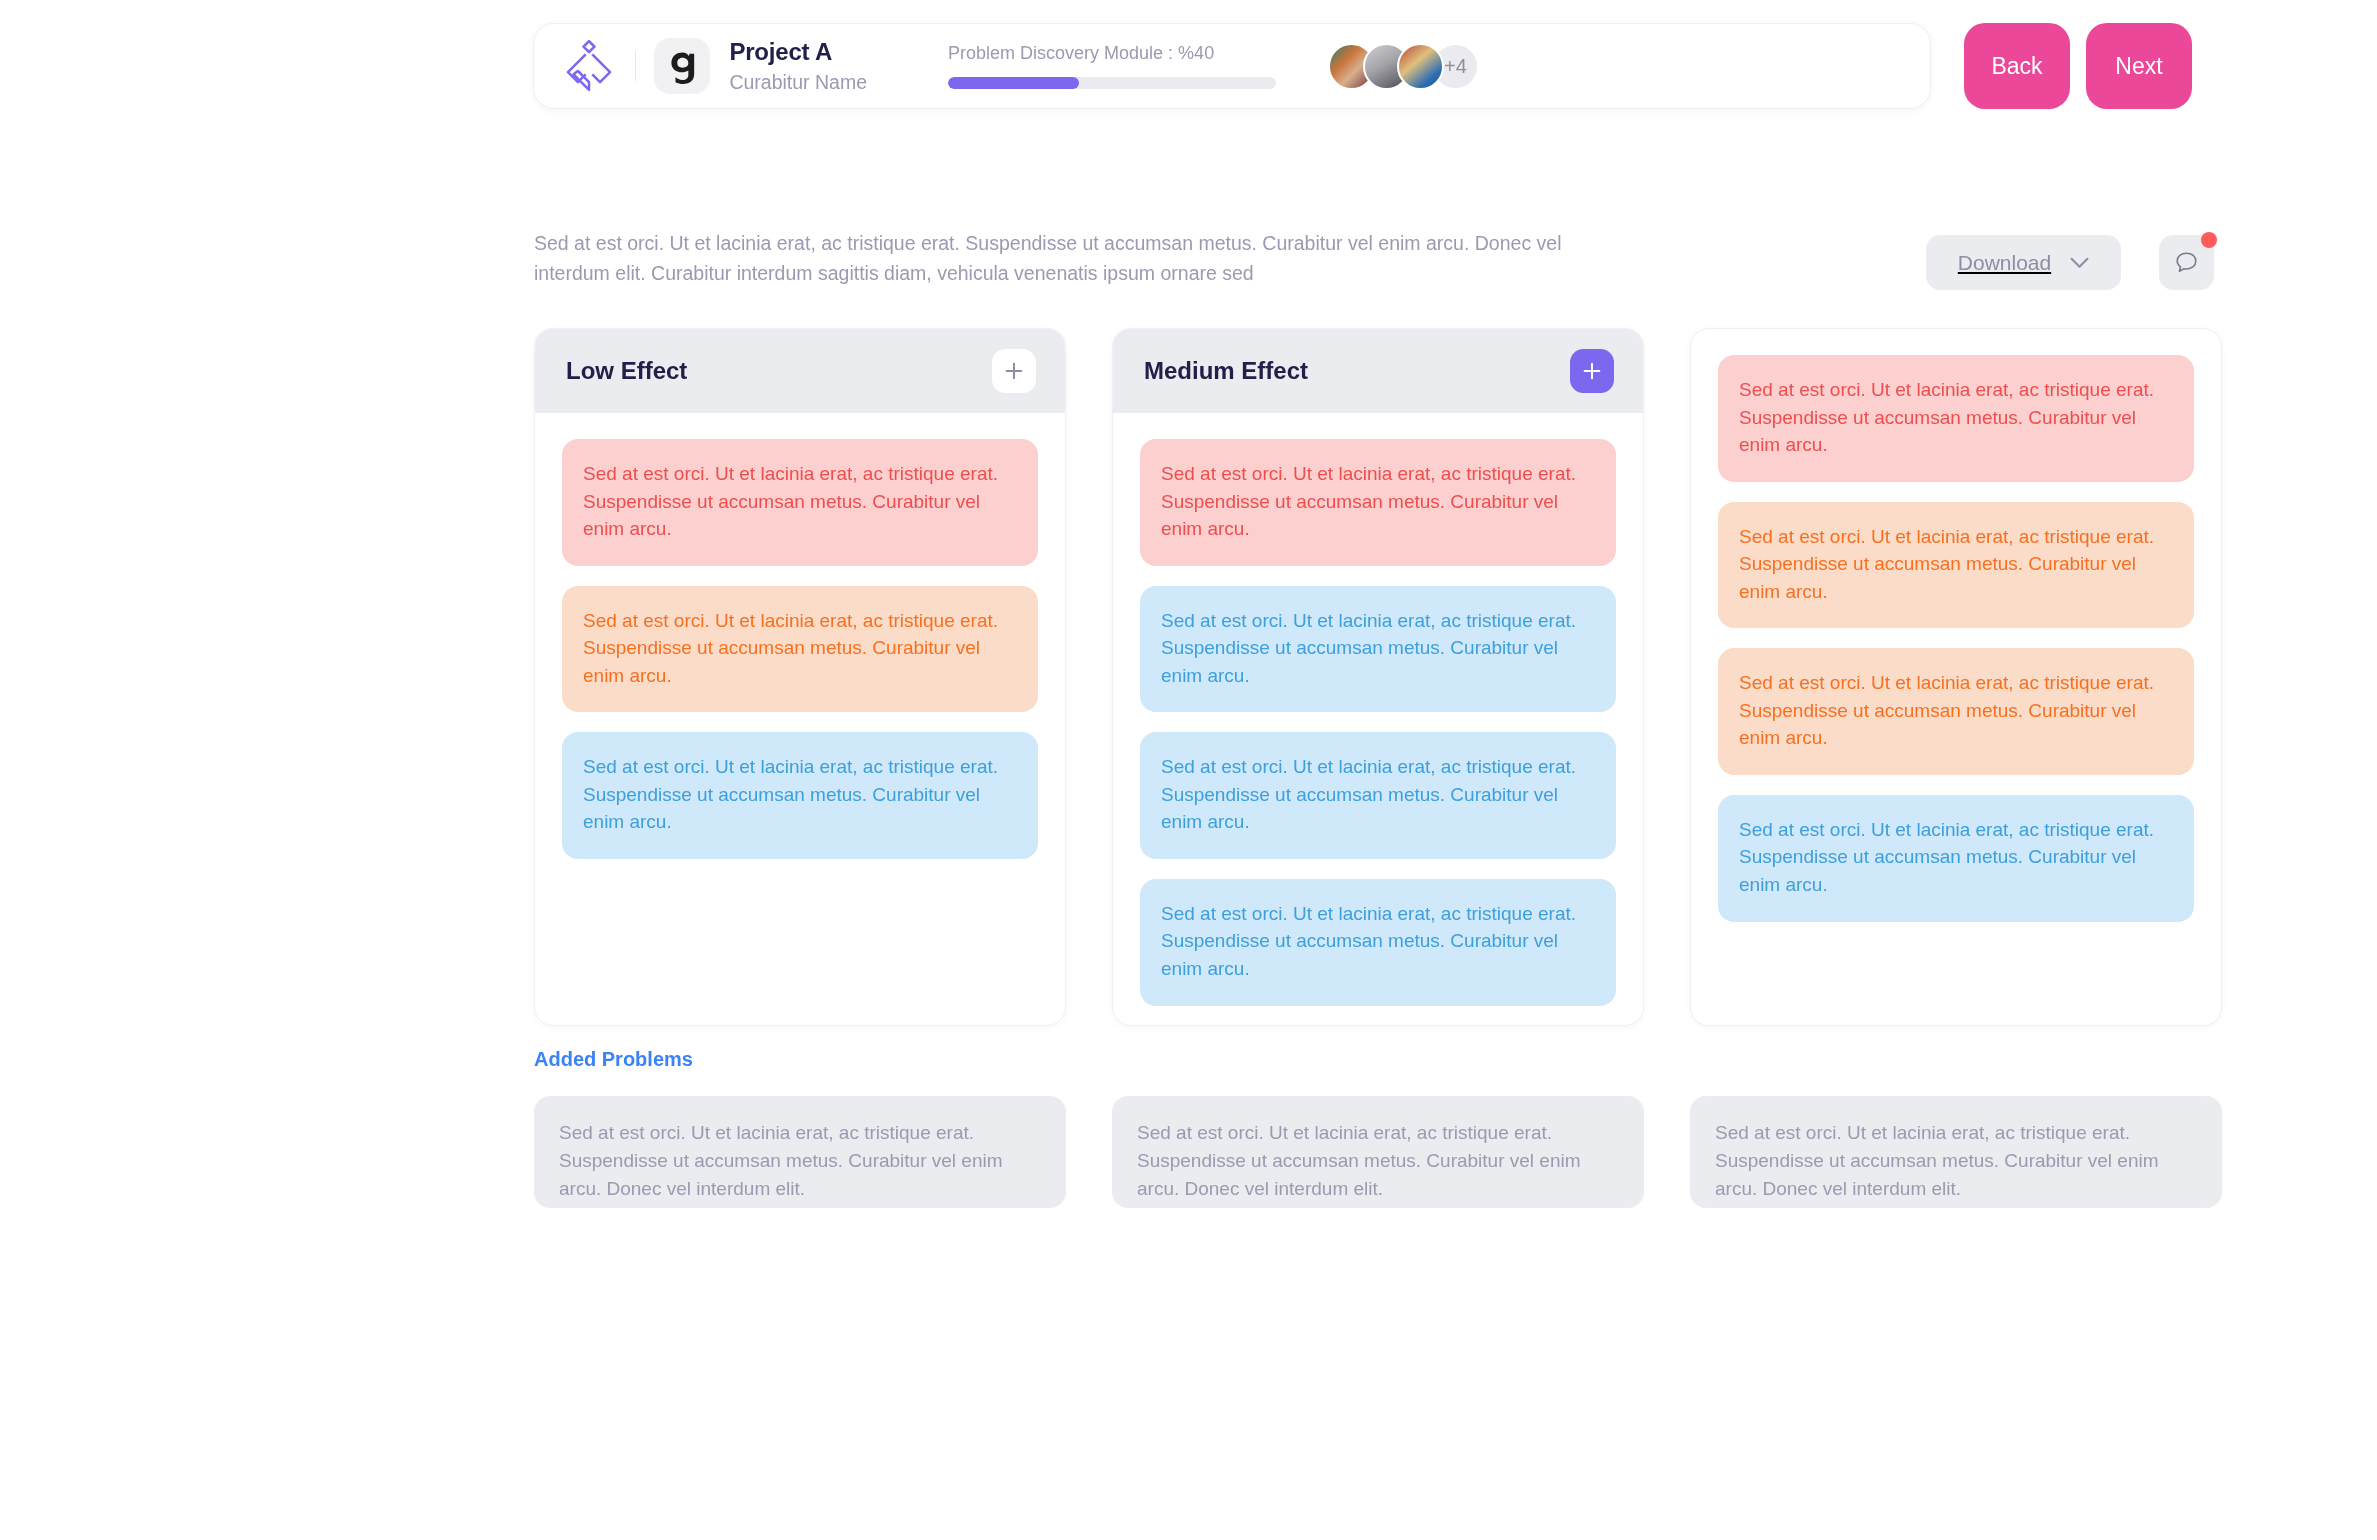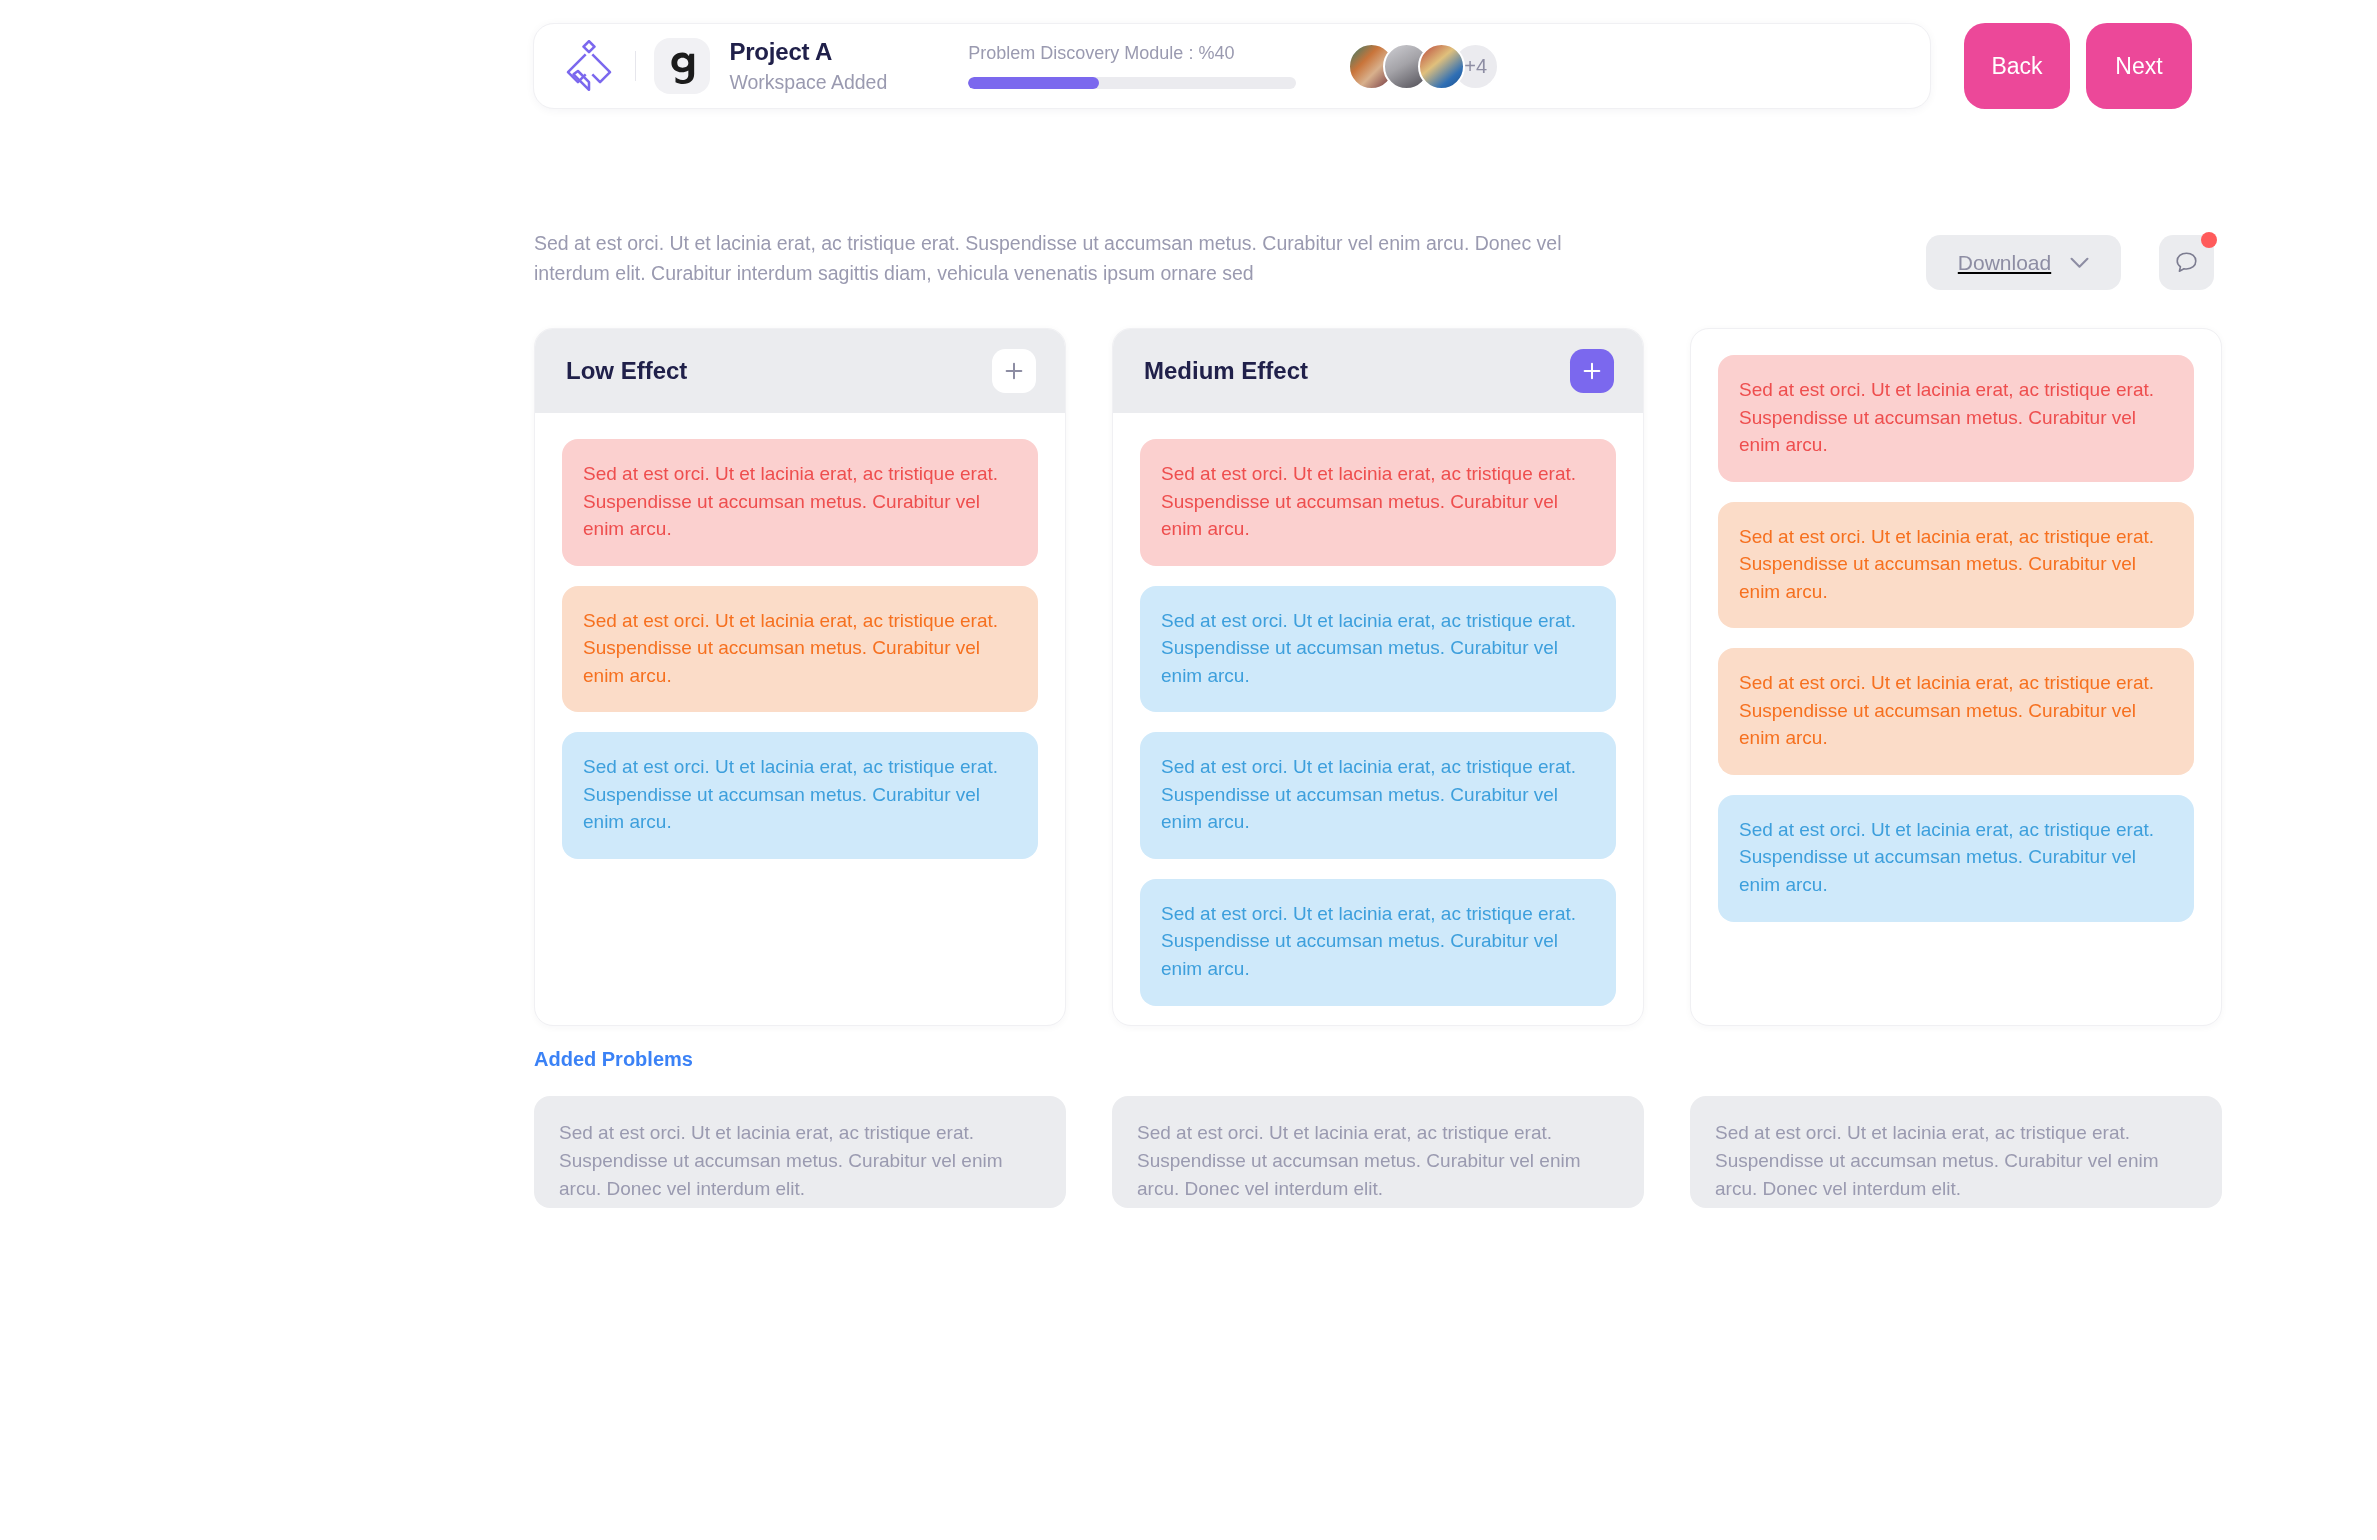--- a/index.html
+++ b/index.html
@@ -176,21 +176,21 @@
     <div class="vsep"></div>
 
     <div class="ws-badge">
       <svg viewBox="0 0 60 60">
         <path d="M30 6 C18 6 11 14 11 24 C11 33 18 40 29 40 C33 40 37 39 40 37 L40 44 C40 50 36 53 30 53 C25 53 21 51 18 48 L18 57 C22 59 26 60 31 60 C43 60 50 54 50 43 L50 8 L42 8 L41 12 C38 8 35 6 30 6 Z M30 15 C36 15 40 19 40 24 C40 29 36 32 30 32 C24 32 21 29 21 24 C21 19 24 15 30 15 Z" fill="#1c1c1c"></path>
       </svg>
     </div>
 
     <div class="proj-block">
       <div class="proj-name">Project A</div>
-      <div class="proj-ws">Workspace Added</div>
+      <div class="proj-ws">Curabitur Name</div>
     </div>
 
     <div class="module-block">
       <div class="module-label">Problem Discovery Module : %40</div>
       <div class="progress-track">
         <div class="progress-fill" id="progressFill" style="width: 40%;"></div>
       </div>
     </div>
 
     <div class="avatars">

